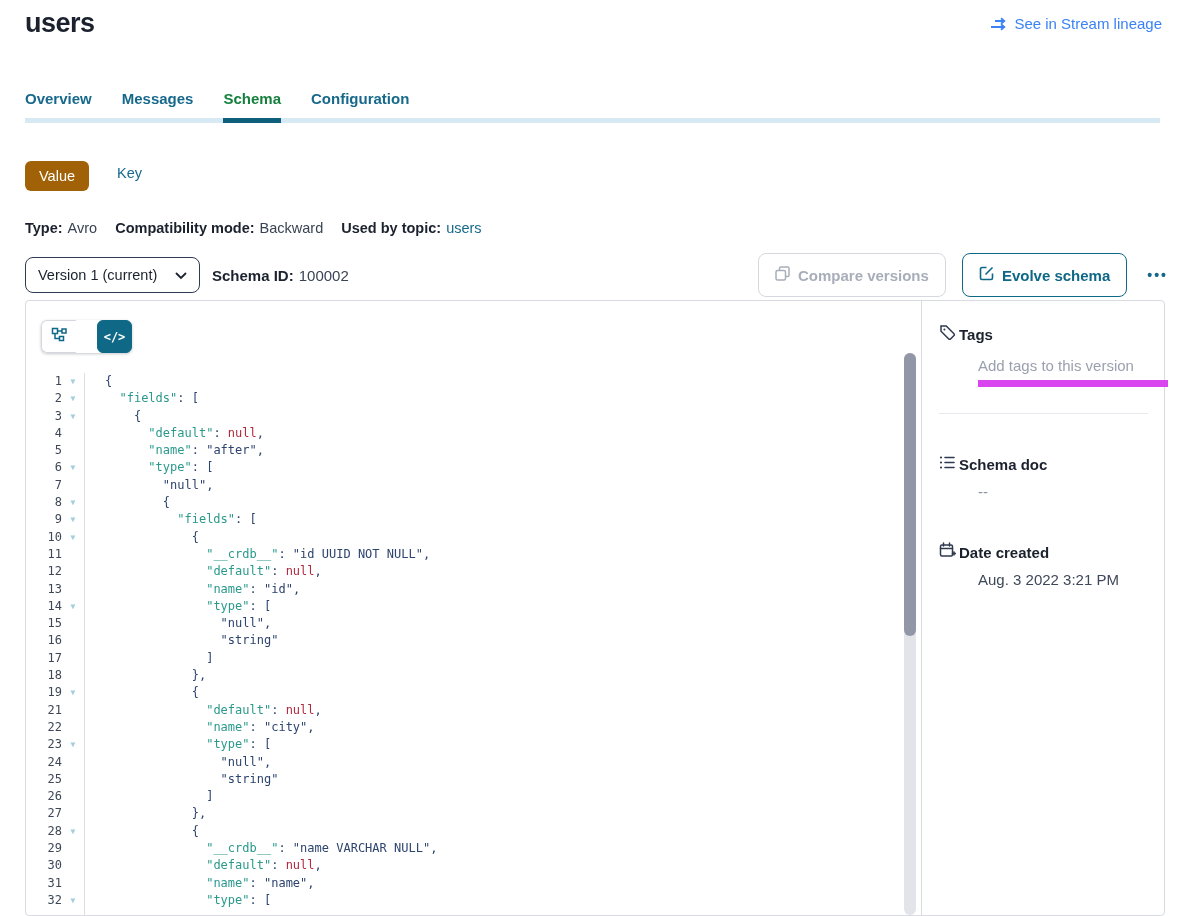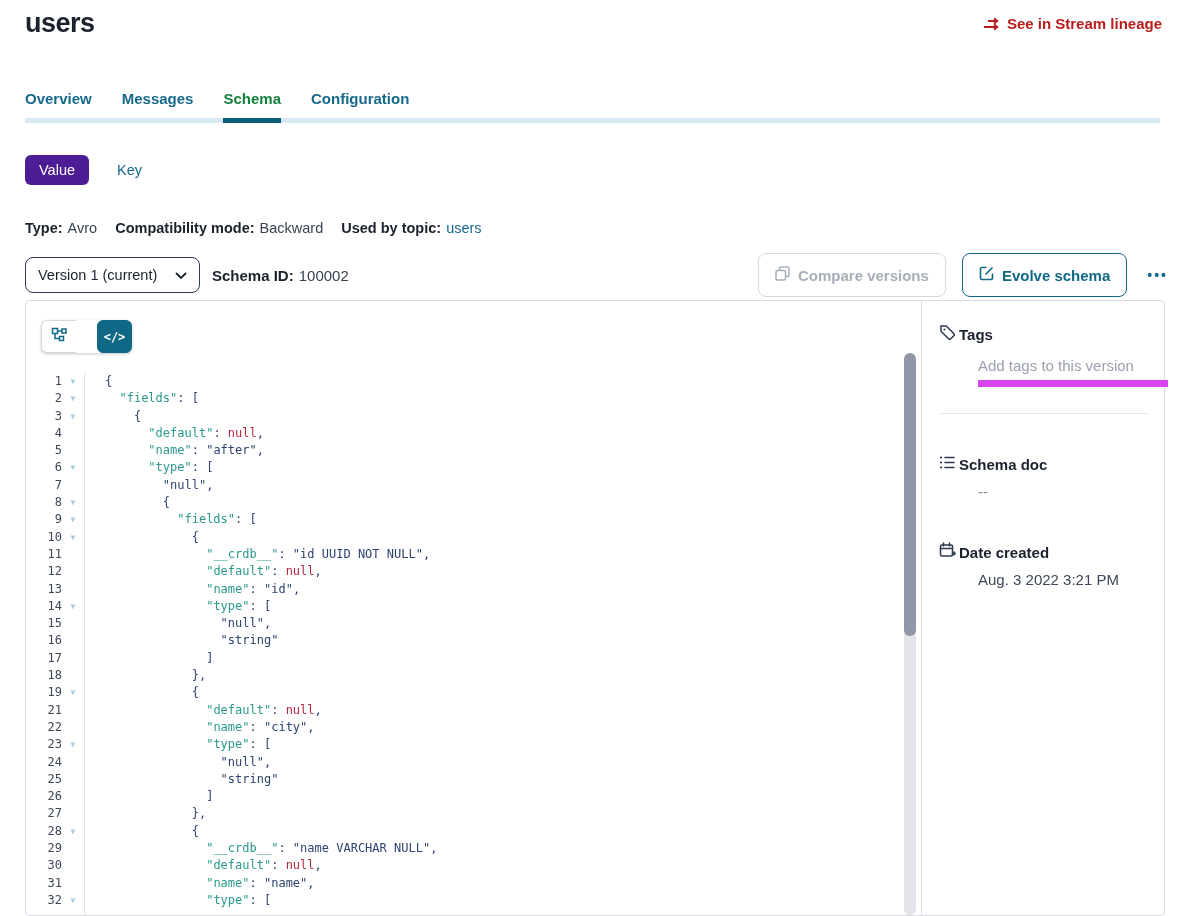--- a/index.html
+++ b/index.html
@@ -3,38 +3,38 @@
 <meta charset="utf-8">
 <style>
   html,body{margin:0;padding:0;background:#ffffff;}
   #page{position:relative;width:1189px;height:916px;background:#fff;overflow:hidden;
         font-family:"Liberation Sans", sans-serif;color:#1c2430;}
 
   
   .page-header{position:absolute;top:8px;left:25px;width:1137px;display:flex;
                justify-content:space-between;align-items:center;}
   .page-title{font-size:27px;font-weight:700;letter-spacing:-0.5px;color:#1b222e;margin:0;}
-  .lineage-link{display:flex;align-items:center;gap:7px;color:#b91c1c;font-size:15px;
-                font-weight:700;cursor:pointer;text-decoration:none;}
+  .lineage-link{display:flex;align-items:center;gap:7px;color:#3b82f6;font-size:15px;
+                font-weight:400;cursor:pointer;text-decoration:none;}
   .lineage-link svg{display:block;}
 
   
   .tabs{position:absolute;top:91px;left:25px;width:1135px;display:flex;gap:30px;
         padding-bottom:11px;}
   .tabs-bar{position:absolute;left:0;right:0;bottom:-5px;height:5px;background:#d7eaf3;}
   .tab{position:relative;font-size:15px;font-weight:600;color:#17698c;cursor:pointer;
        line-height:16px;}
   .tab.active{color:#15803d;}
   .tab.active::after{content:"";position:absolute;left:0;right:0;bottom:-16px;height:5px;
        background:#0e5f7c;z-index:2;}
 
   
   .vk-toggle{position:absolute;top:155px;left:25px;display:flex;align-items:center;gap:28px;}
-  .vk-value{background:#4c1d95;color:#fff;font-size:14.5px;font-weight:500;border:none;
-            border-radius:6px;padding:7px 14px;cursor:pointer;font-family:inherit;}
+  .vk-value{background:#a16207;color:#fff;font-size:14.5px;font-weight:500;border:none;
+            border-radius:6px;padding:7px 14px;cursor:pointer;font-family:inherit;margin-top:6px;}
   .vk-key{color:#17698c;font-size:14.5px;font-weight:500;background:none;border:none;
           cursor:pointer;font-family:inherit;padding:0;}
 
   
   .meta-row{position:absolute;top:220px;left:25px;display:flex;gap:18px;font-size:14.5px;}
   .meta-item{display:flex;gap:5px;align-items:flex-start;}
   .meta-label{font-weight:700;color:#1b222e;}
   .meta-value{color:#3a4354;}
   .meta-link{color:#17698c;cursor:pointer;}
 

